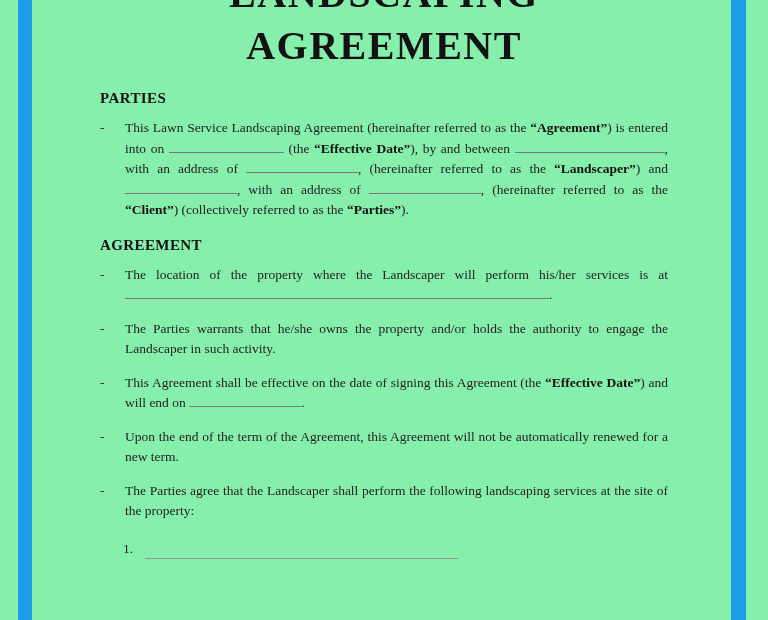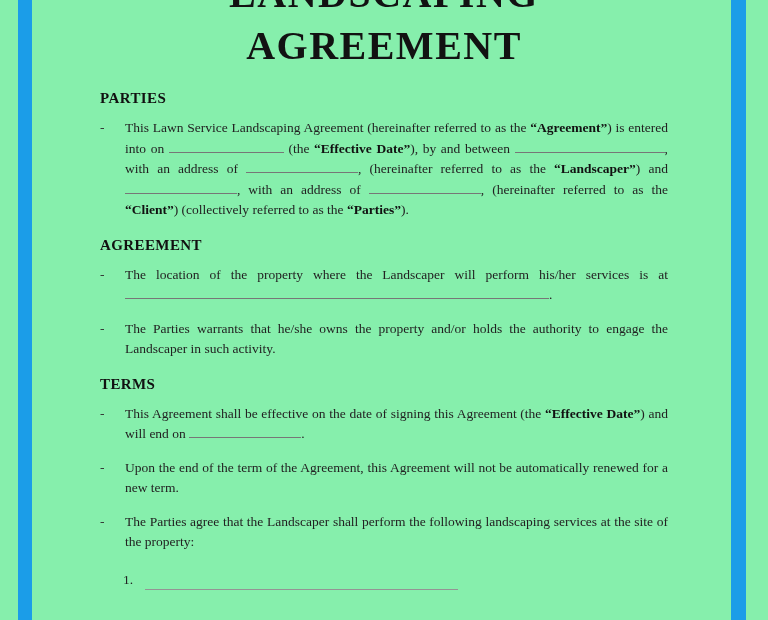--- a/index.html
+++ b/index.html
@@ -96,21 +96,20 @@
         </div>
         <h2 class="heading">AGREEMENT</h2>
         <div class="li">
           <span class="marker">-</span>
           <span class="content">The location of the property where the Landscaper will perform his/her services is at <span class="blank" style="width: 424px;"></span>.</span>
         </div>
         <div class="li">
           <span class="marker">-</span>
           <span class="content">The Parties warrants that he/she owns the property and/or holds the authority to engage the Landscaper in such activity.</span>
         </div>
-        <h2 class="heading">TERMS</h2>
         <div class="li">
           <span class="marker">-</span>
           <span class="content">This Agreement shall be effective on the date of signing this Agreement (the <b>“Effective Date”</b>) and will end on <span class="blank" style="width: 112px;"></span>.</span>
         </div>
         <div class="li">
           <span class="marker">-</span>
           <span class="content">Upon the end of the term of the Agreement, this Agreement will not be automatically renewed for a new term.</span>
         </div>
         <div class="li">
           <span class="marker">-</span>

